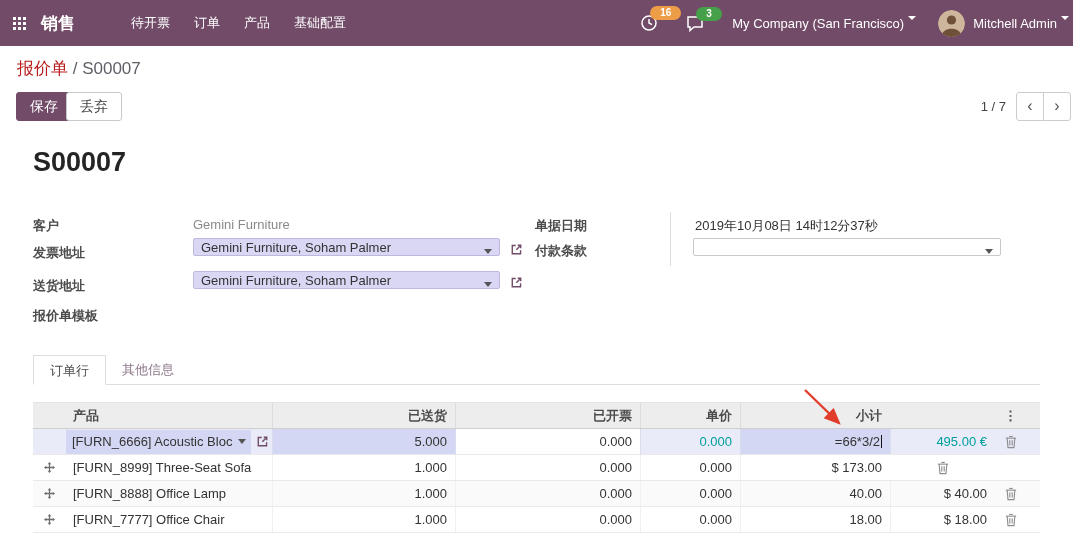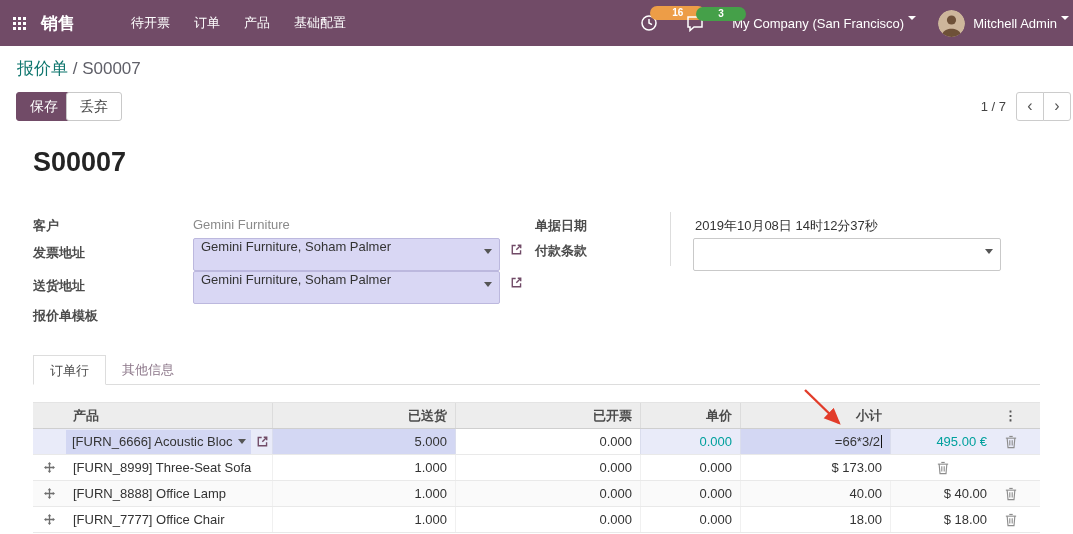--- a/index.html
+++ b/index.html
@@ -7,47 +7,47 @@
 body { font-family:"Liberation Sans", sans-serif; font-size:13px; color:#333; background:#fff; position:relative; overflow:hidden; }
 
 
 .navbar { position:absolute; left:0; top:0; width:1073px; height:46px; background:#714B67; display:flex; align-items:center; color:#fff; }
 .apps-btn { padding:0 13px; display:flex; align-items:center; height:100%; cursor:pointer; }
 .brand { font-size:17px; font-weight:bold; margin:0 44px 0 2px; }
 .nav-menu { display:flex; align-items:center; height:100%; }
 .nav-item { padding:0 12px; height:100%; display:flex; align-items:center; font-size:13px; cursor:pointer; }
 .systray { margin-left:auto; display:flex; align-items:center; height:100%; }
 .tray-icon { position:relative; margin-right:28px; display:flex; align-items:center; cursor:pointer; }
-.badge { position:absolute; top:-8px; left:10px; color:#fff; font-size:10px; font-weight:bold; border-radius:8px; padding:1px 22px; line-height:12px;text-align:right; }
+.badge { position:absolute; top:-8px; left:10px; color:#fff; font-size:10px; font-weight:bold; border-radius:8px; padding:1px 10px; line-height:12px;text-align:right; }
 .badge.orange { background:#ED9D47; }
 .badge.green { background:#45A049; }
 .menu-label { display:flex; align-items:flex-start; gap:4px; margin-right:22px; cursor:pointer; white-space:nowrap; }
 .caret-w { width:0; height:0; border-left:4px solid transparent; border-right:4px solid transparent; border-top:4px solid #fff; }
 .avatar { width:27px; height:27px; border-radius:50%; overflow:hidden; margin-right:8px; flex:none; cursor:pointer; }
 .user-menu { margin-right:4px; }
 
 
 .breadcrumb { position:absolute; left:17px; top:57px; font-size:17px; }
-.bc-parent { color:#0f766e; cursor:pointer; }
+.bc-parent { color:#b91c1c; cursor:pointer; }
 .bc-sep, .bc-current { color:#5f5f68; }
 .btn { position:absolute; top:92px; height:29px; line-height:27px; padding:0 13px; border-radius:3px; font-size:14px; cursor:pointer; }
 .btn-save { left:16px; background:#714B67; border:1px solid #714B67; color:#fff; }
 .btn-discard { left:66px; background:#fff; border:1px solid #c9c9c9; color:#444; }
 .pager-text { position:absolute; top:99px; right:67px; color:#444; }
 .pager-btns { position:absolute; top:92px; right:2px; display:flex; }
 .pager-btn { width:28px; height:29px; background:#fff; border:1px solid #ccc; color:#555; font-size:16px; line-height:26px; text-align:center; cursor:pointer; }
 .pager-btn.prev { border-radius:3px 0 0 3px; }
 .pager-btn.next { border-radius:0 3px 3px 0; margin-left:-1px; }
 
 
 .sheet-title { position:absolute; left:33px; top:147px; font-size:27px; font-weight:bold; color:#242424; }
 .flabel { position:absolute; font-weight:bold; color:#4c4c4c; white-space:nowrap; }
 .fvalue { position:absolute; color:#333; white-space:nowrap; }
 .fvalue.gray { color:#8a8a8a; }
-.field-box { position:absolute; width:307px; height:33px; border-radius:2px; display:flex; align-items:flex-start; padding:0 20px 0 7px; cursor:text; white-space:nowrap; overflow:hidden; }
+.field-box { position:absolute; width:307px; height:18px; border-radius:2px; display:flex; align-items:center; padding:0 20px 0 7px; cursor:text; white-space:nowrap; overflow:hidden; }
 .field-lav { background:#d9d7f4; border:1px solid #bcb8de; }
 .field-white { background:#fff; border:1px solid #c9c9c9; }
 .box-caret { position:absolute; right:7px; top:10px; width:0; height:0; border-left:4px solid transparent; border-right:4px solid transparent; border-top:5px solid #555; cursor:pointer; }
 .ext-icon { position:absolute; cursor:pointer; display:flex; }
 .vsep { position:absolute; left:670px; top:212px; width:1px; height:54px; background:#ddd; }
 
 
 .tabs { position:absolute; left:33px; top:355px; width:1007px; height:30px; border-bottom:1px solid #ddd; display:flex; }
 .tab { height:30px; line-height:29px; padding:0 16px; cursor:pointer; white-space:nowrap; }
 .tab.active { background:#fff; border:1px solid #ddd; border-bottom:1px solid #fff; color:#4c4c4c; }

